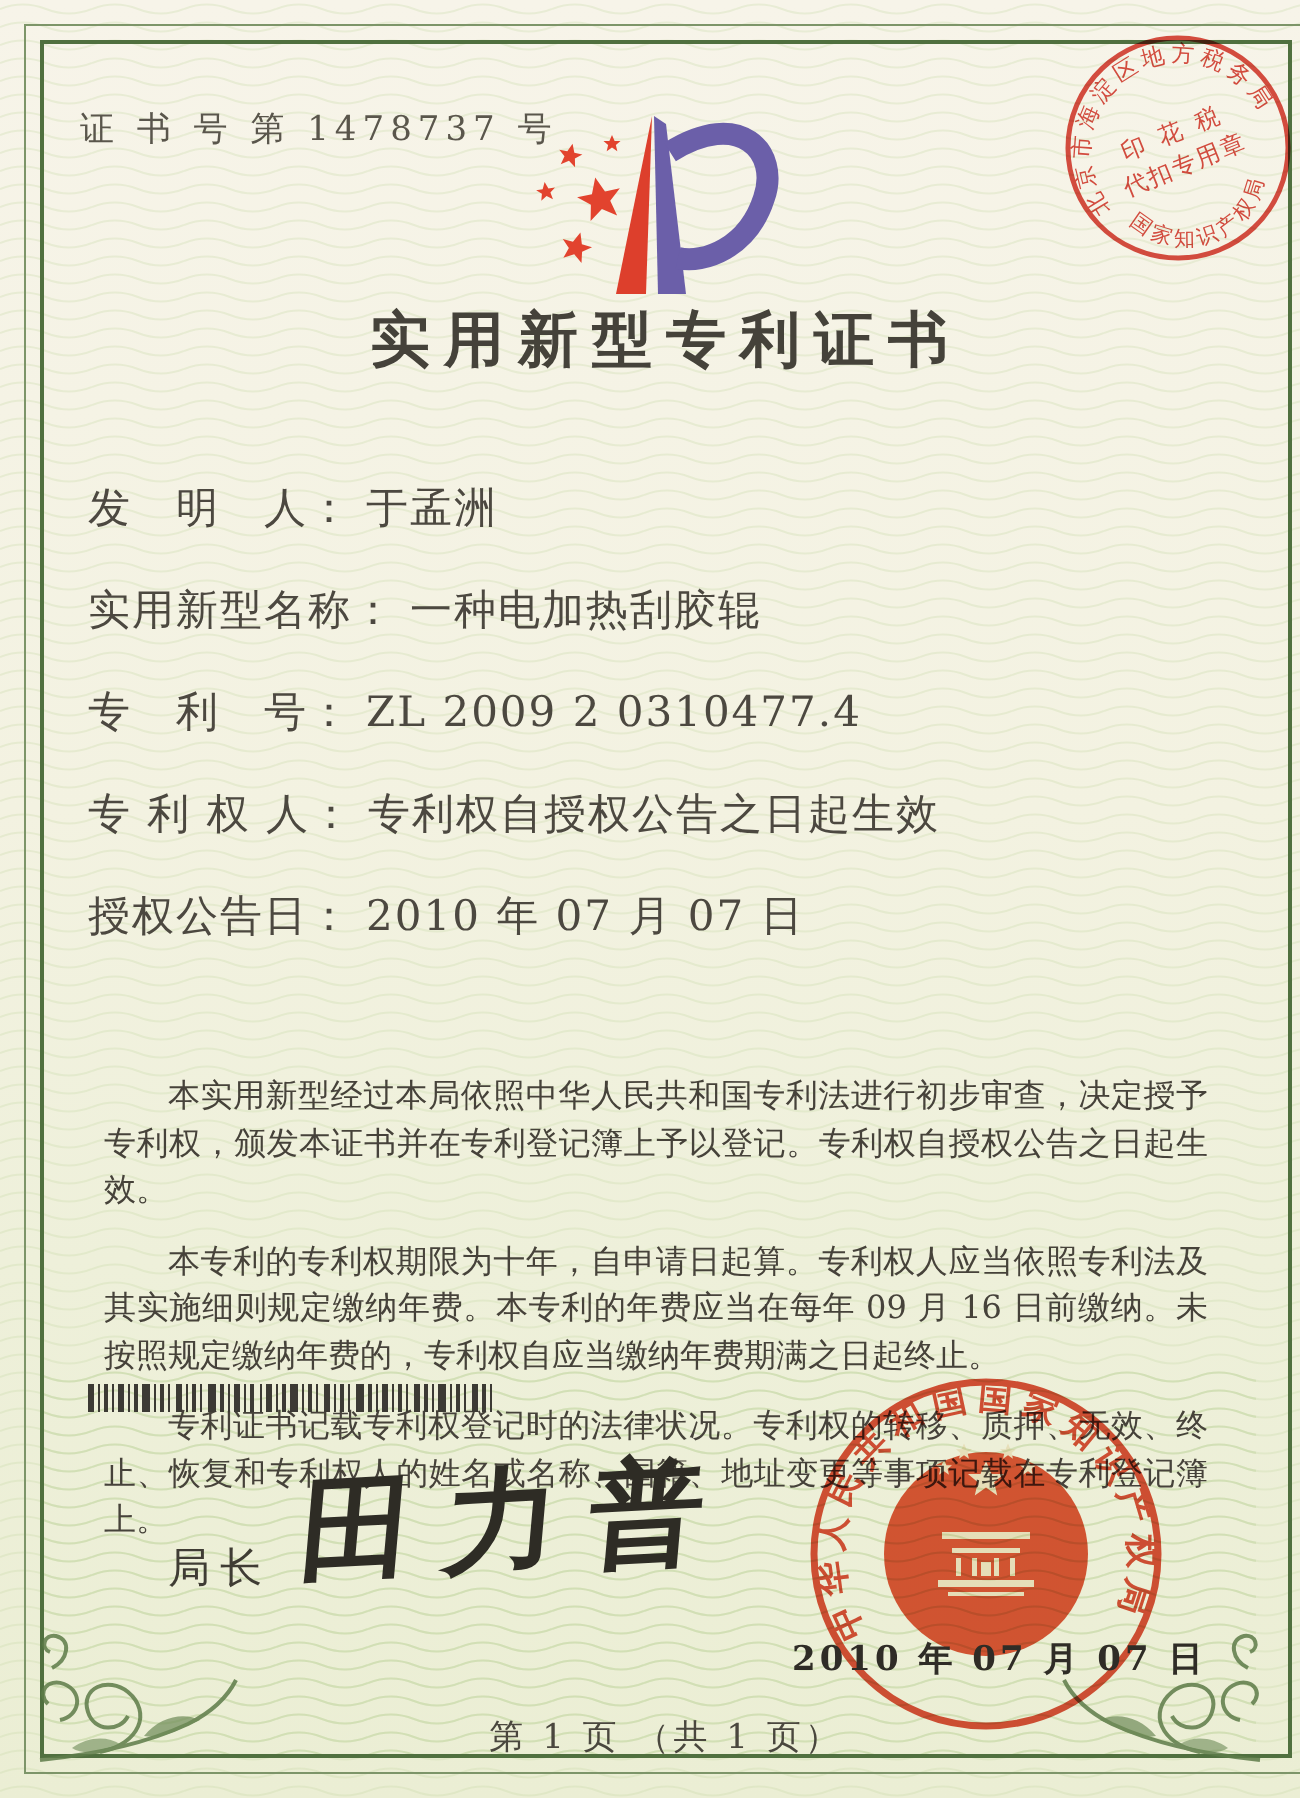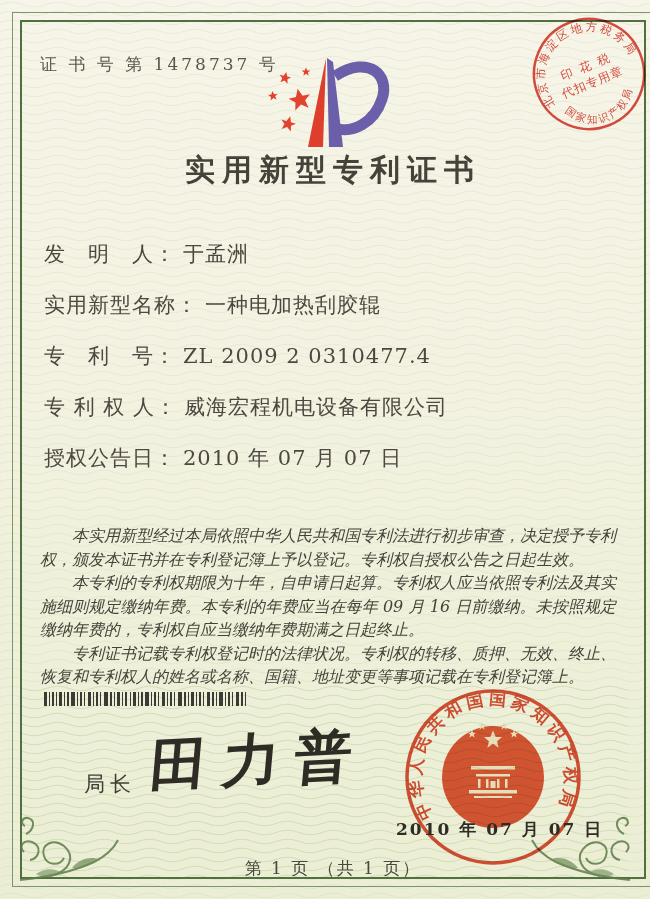--- a/index.html
+++ b/index.html
@@ -18,21 +18,21 @@
     color:#5a564c;z-index:3;}
   .logo{position:absolute;left:258px;top:54px;z-index:3;}
   .title{position:absolute;left:0;top:150px;width:100%;text-align:center;
     font-size:30px;font-weight:bold;letter-spacing:7px;color:#45423a;z-index:3;}
   .fields{position:absolute;left:44px;top:243px;width:570px;z-index:3;}
   .field-row{height:22px;line-height:22px;margin-bottom:29px;font-size:21px;
     color:#4c4840;letter-spacing:1px;white-space:nowrap;}
   .f-label{margin-right:7px;}
   .paragraphs{position:absolute;left:40px;top:524px;width:576px;z-index:3;
     font-size:16px;line-height:23.5px;color:#46423a;text-align:justify;}
-  .paragraphs p{margin:0;text-indent:2em;font-style:italic;}
+  .paragraphs p{margin:12px;text-indent:2em;}
   .barcode{position:absolute;left:44px;top:692px;z-index:3;}
   .director{position:absolute;left:84px;top:770px;font-size:21px;letter-spacing:5px;
     color:#3f3c34;z-index:3;}
   .signature{position:absolute;left:150px;top:722px;width:240px;height:90px;z-index:4;
     font-size:57px;font-weight:bold;color:#2e2c25;letter-spacing:15px;
     transform:skewX(-8deg) rotate(-3deg);white-space:nowrap;}
   .seal-big{position:absolute;left:398px;top:682px;z-index:5;mix-blend-mode:multiply;opacity:.95;}
   .seal-date{position:absolute;left:396px;top:818px;z-index:6;font-size:17px;
     font-weight:bold;letter-spacing:2px;color:#2f2c26;white-space:nowrap;}
   .stamp-tax{position:absolute;left:527px;top:12px;z-index:5;mix-blend-mode:multiply;opacity:.95;}
@@ -103,21 +103,21 @@
     <div class="field-row">
       <span class="f-label">发　明　人：</span><span class="f-value">于孟洲</span>
     </div>
     <div class="field-row">
       <span class="f-label">实用新型名称：</span><span class="f-value">一种电加热刮胶辊</span>
     </div>
     <div class="field-row">
       <span class="f-label">专　利　号：</span><span class="f-value">ZL 2009 2 0310477.4</span>
     </div>
     <div class="field-row">
-      <span class="f-label">专 利 权 人：</span><span class="f-value">威海宏程机电设备有限公司</span>
+      <span class="f-label">专 利 权 人：</span><span class="f-value">专利权自授权公告之日起生效</span>
     </div>
     <div class="field-row">
       <span class="f-label">授权公告日：</span><span class="f-value">2010 年 07 月 07 日</span>
     </div>
   </div>
 
   <div class="paragraphs">
     <p>本实用新型经过本局依照中华人民共和国专利法进行初步审查，决定授予专利权，颁发本证书并在专利登记簿上予以登记。专利权自授权公告之日起生效。</p>
     <p>本专利的专利权期限为十年，自申请日起算。专利权人应当依照专利法及其实施细则规定缴纳年费。本专利的年费应当在每年 09 月 16 日前缴纳。未按照规定缴纳年费的，专利权自应当缴纳年费期满之日起终止。</p>
     <p>专利证书记载专利权登记时的法律状况。专利权的转移、质押、无效、终止、恢复和专利权人的姓名或名称、国籍、地址变更等事项记载在专利登记簿上。</p>

